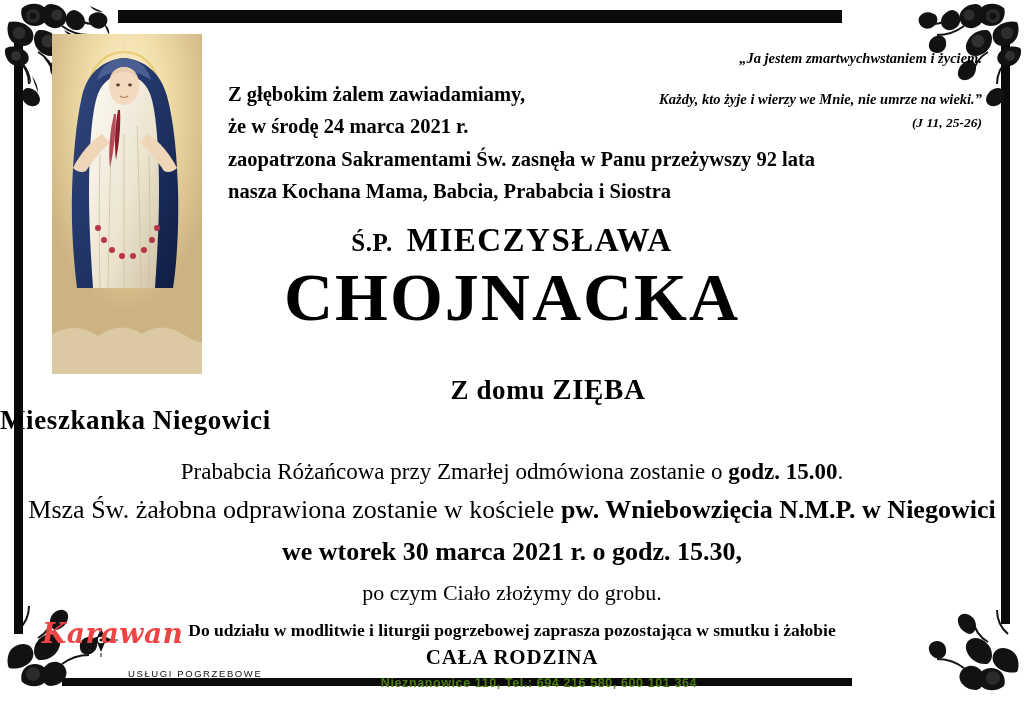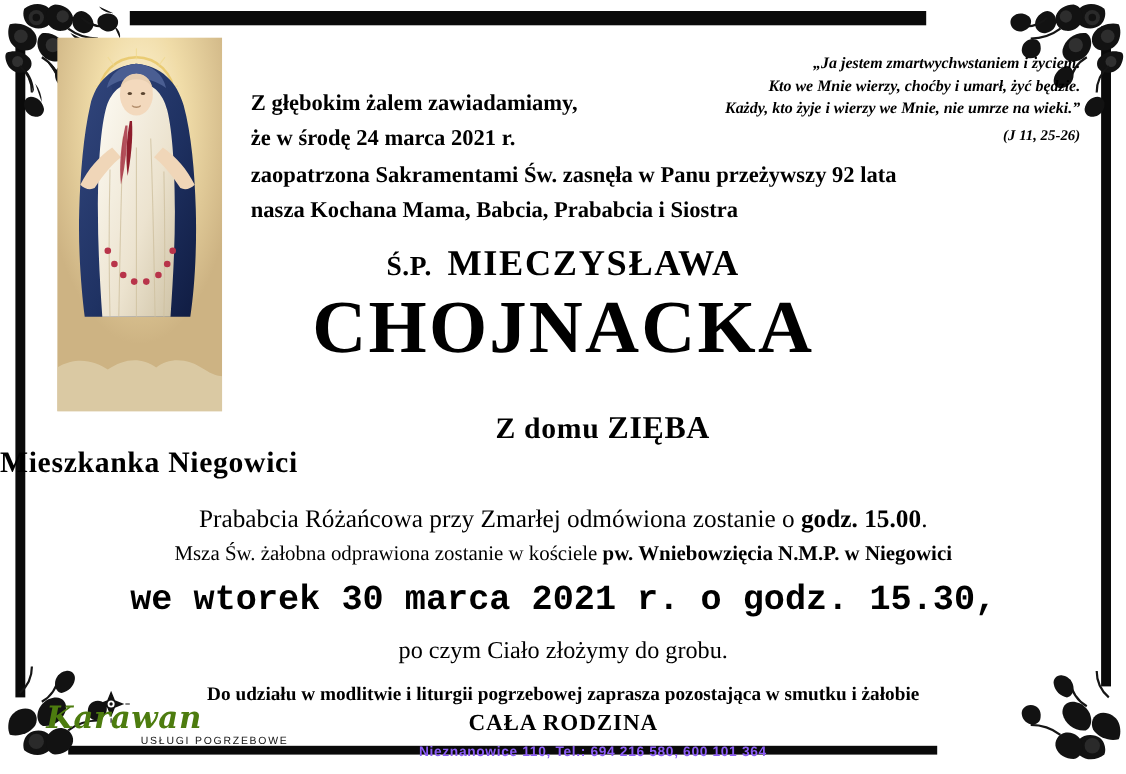--- a/index.html
+++ b/index.html
@@ -155,27 +155,26 @@
   .ceremony {
     position: absolute;
     left: 0;
     top: 455px;
     width: 1024px;
     text-align: center;
     font-size: 23px;
     line-height: 1.52;
   }
   .ceremony .b { font-weight: bold; }
-  .ceremony .l2 { font-size: 19px; }
+  .ceremony .l2 { font-size: 26px; }
   .ceremony .l3 {
     font-weight: bold;
-    font-size: 32px;
+    font-size: 26px;
     display: block;
     margin-top: 3px;
-    font-family: Liberation Mono, monospace;
   }
   .ceremony .l4 {
     display: block;
     font-size: 22px;
     margin-top: 4px;
   }
 
   
   .invite {
     position: absolute;
@@ -201,45 +200,45 @@
   .logo {
     position: absolute;
     left: 46px;
     top: 628px;
     width: 180px;
     height: 60px;
   }
   .logo-name {
     position: absolute;
     left: 42px;
-    top: 636px;
+    top: 617px;
     font-family: "DejaVu Serif", serif;
     font-style: italic;
     font-size: 28px;
     font-weight: bold;
-    color: #4d7c0f;
+    color: #ef4444;
     letter-spacing: 0.5px;
   }
   .logo-sub {
     position: absolute;
     left: 100px;
     top: 668px;
     font-family: "Liberation Sans", sans-serif;
     font-size: 9.5px;
     letter-spacing: 1.6px;
     color: #111;
     margin-left: 28px;
   }
   .footer-contact {
     position: absolute;
     left: 226px;
     top: 678px;
     width: 626px;
     height: 14px;
-    color: #8b5cf6;
+    color: #4d7c0f;
     font-family: "Liberation Sans", sans-serif;
     font-weight: bold;
     font-size: 12.5px;
     letter-spacing: 0.6px;
     text-align: center;
     line-height: 10px;
   }
 </style>
 </head>
 <body>
@@ -416,21 +415,21 @@
         <circle cx="46" cy="194" r="3"></circle>
           <circle cx="105" cy="194" r="3"></circle>
       </g>
 
       <path d="M0 300c18-10 34-6 46 2 14-10 30-12 44-2 12-9 28-9 44 2 6 4 12 6 16 6v32H0z" fill="#ded0ae" opacity="0.75"></path>
     </svg>
   </div>
 
   <div class="quote">
     <span>„Ja jestem zmartwychwstaniem i życiem.</span><br>
-    <span>Kto we Mnie wierzy, choćby i umarł, żyć będzie.</span><br>
+    <br>
     <span>Każdy, kto żyje i wierzy we Mnie, nie umrze na wieki.”</span>
     <span class="ref">(J 11, 25-26)</span>
   </div>
 
   <div class="intro">
     <div>Z głębokim żalem zawiadamiamy,</div>
     <div>że w środę 24 marca 2021 r.</div>
     <div>zaopatrzona Sakramentami Św. zasnęła w Panu przeżywszy 92 lata</div>
     <div>nasza Kochana Mama, Babcia, Prababcia i Siostra</div>
   </div>

